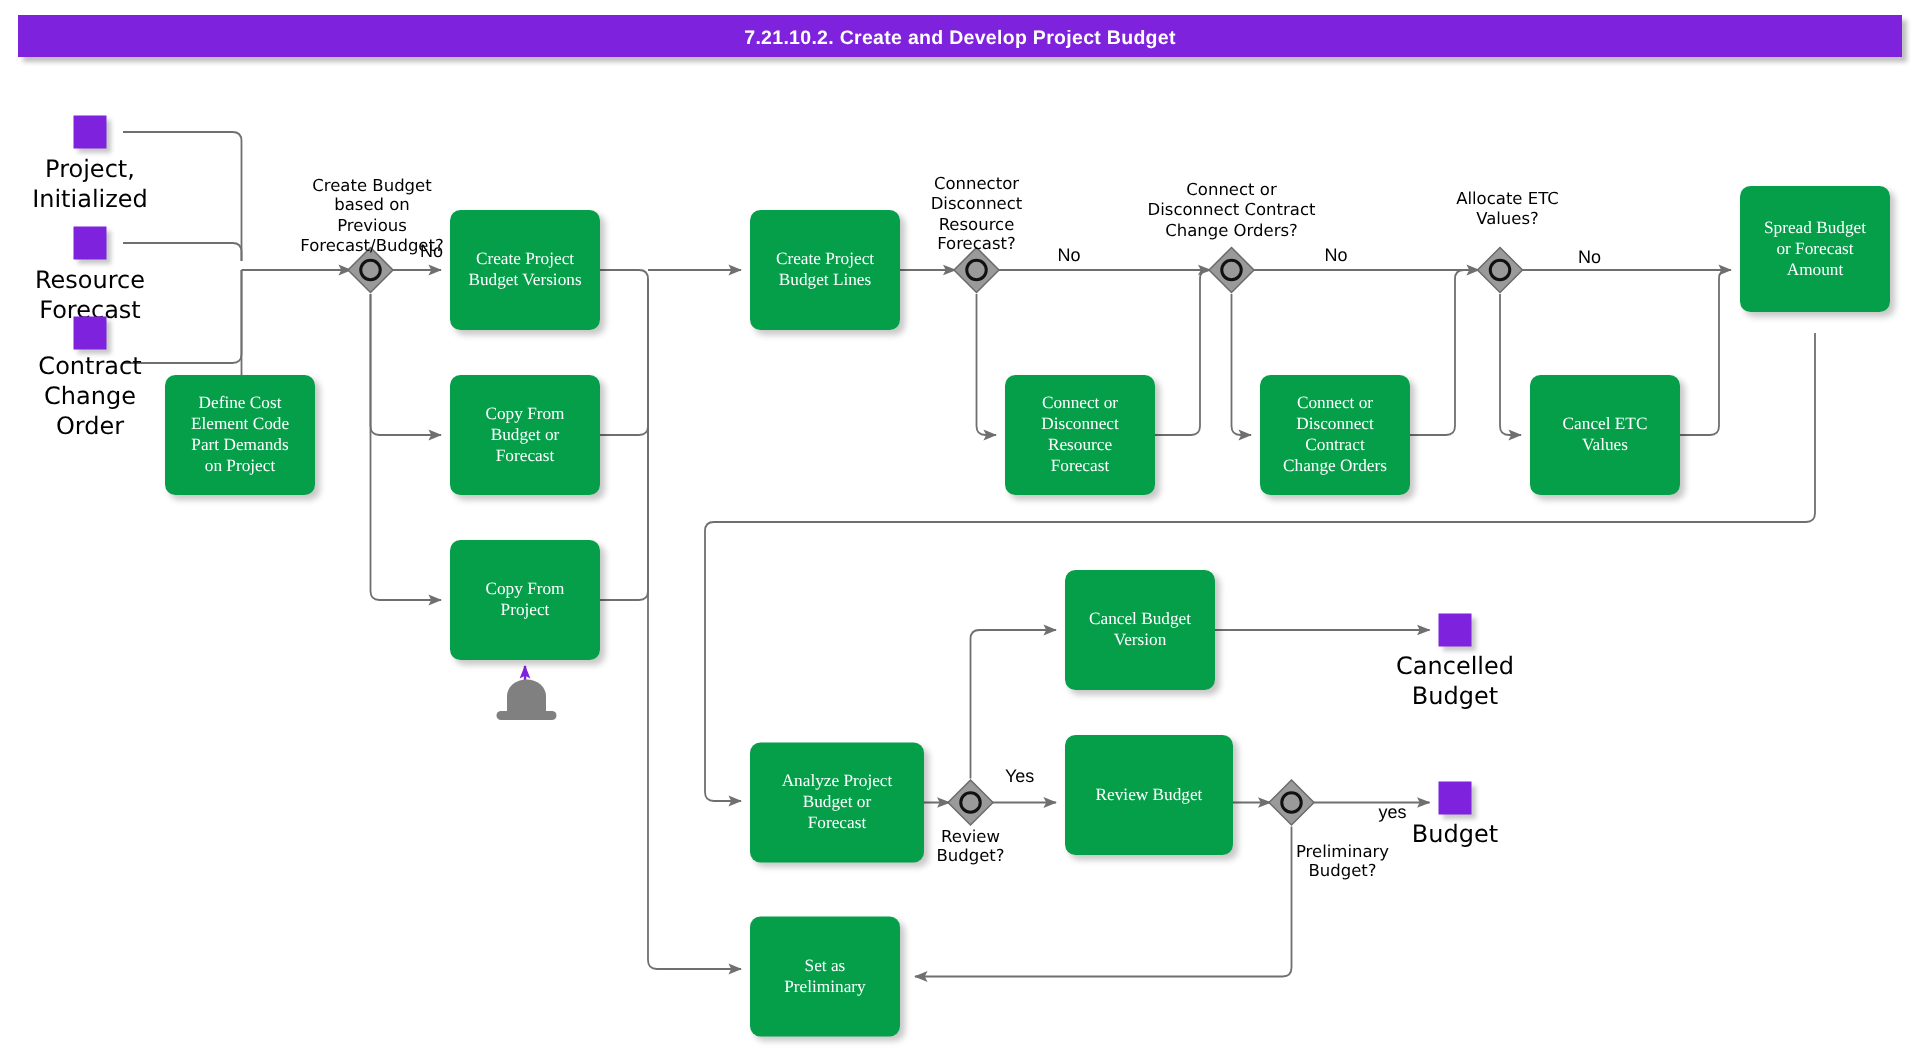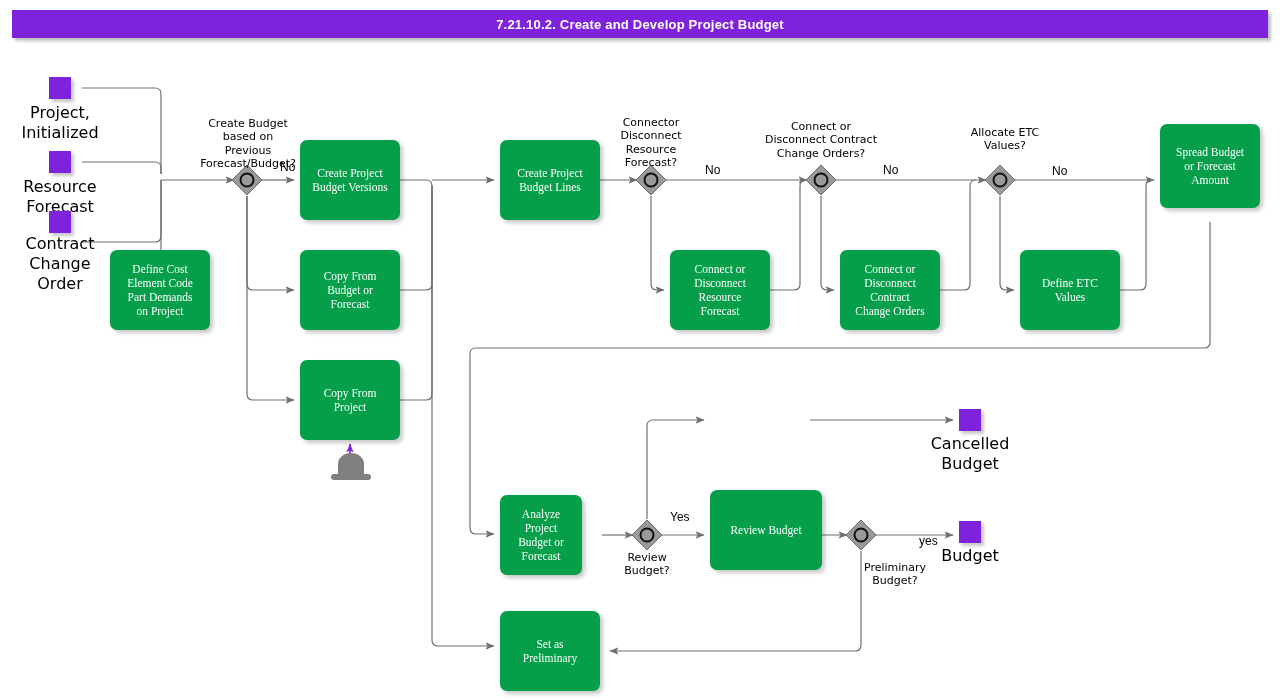--- a/index.html
+++ b/index.html
@@ -136,26 +136,28 @@
   <div class="task" style="left:500px;top:140px;width:100px;height:80px;white-space:pre-line;">Create Project
 Budget Lines</div>
   <div class="task" style="left:670px;top:250px;width:100px;height:80px;white-space:pre-line;">Connect or
 Disconnect
 Resource
 Forecast</div>
   <div class="task" style="left:840px;top:250px;width:100px;height:80px;white-space:pre-line;">Connect or
 Disconnect
 Contract
 Change Orders</div>
-  <div class="task" style="left:1020px;top:250px;width:100px;height:80px;white-space:pre-line;">Define ETC
+  <div class="task" style="left:1020px;top:250px;width:100px;height:80px;white-space:pre-line;">Cancel ETC
 Values</div>
   <div class="task" style="left:1160px;top:124px;width:100px;height:84px;white-space:pre-line;">Spread Budget
 or Forecast
 Amount</div>
-  <div class="task" style="left:500px;top:495px;width:82px;height:80px;white-space:pre-line;">Analyze Project
+  <div class="task" style="left:710px;top:380px;width:100px;height:80px;white-space:pre-line;">Cancel Budget
+Version</div>
+  <div class="task" style="left:500px;top:495px;width:116px;height:80px;white-space:pre-line;">Analyze Project
 Budget or
 Forecast</div>
   <div class="task" style="left:710px;top:490px;width:112px;height:80px;white-space:pre-line;">Review Budget</div>
   <div class="task" style="left:500px;top:611px;width:100px;height:80px;white-space:pre-line;">Set as
 Preliminary</div>
 
   <div class="gw" style="left:230px;top:163px;">
     <svg width="34" height="34" viewBox="0 0 34 34">
         <g>
           <path d="M17,2 L32,17 L17,32 L2,17 Z" fill="#9a9a9a" stroke="#6b6b6b" stroke-width="1"></path>

